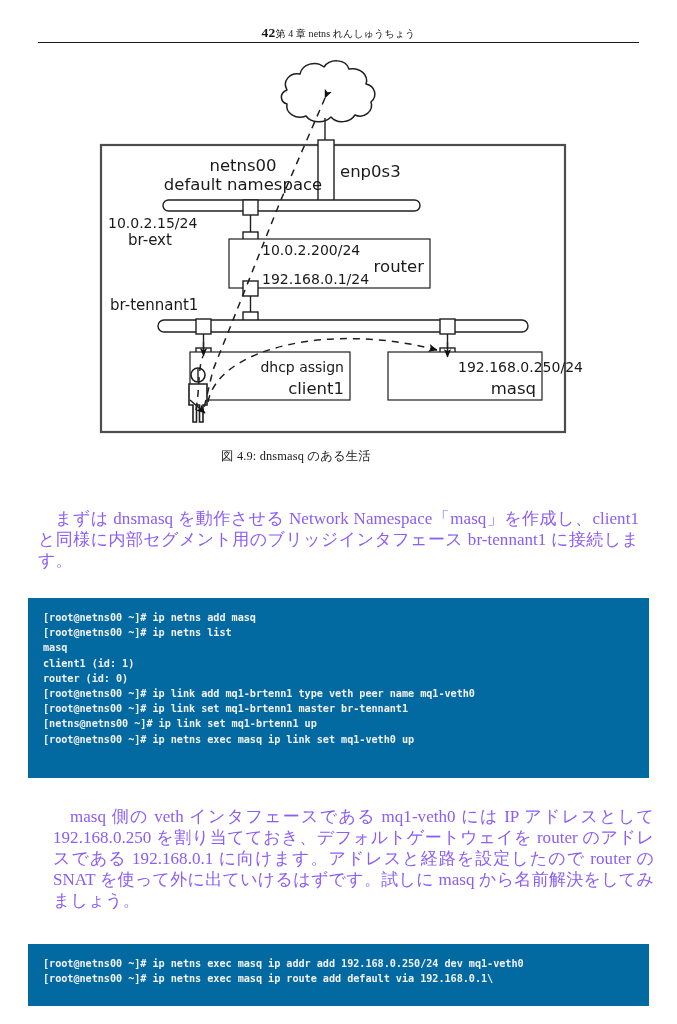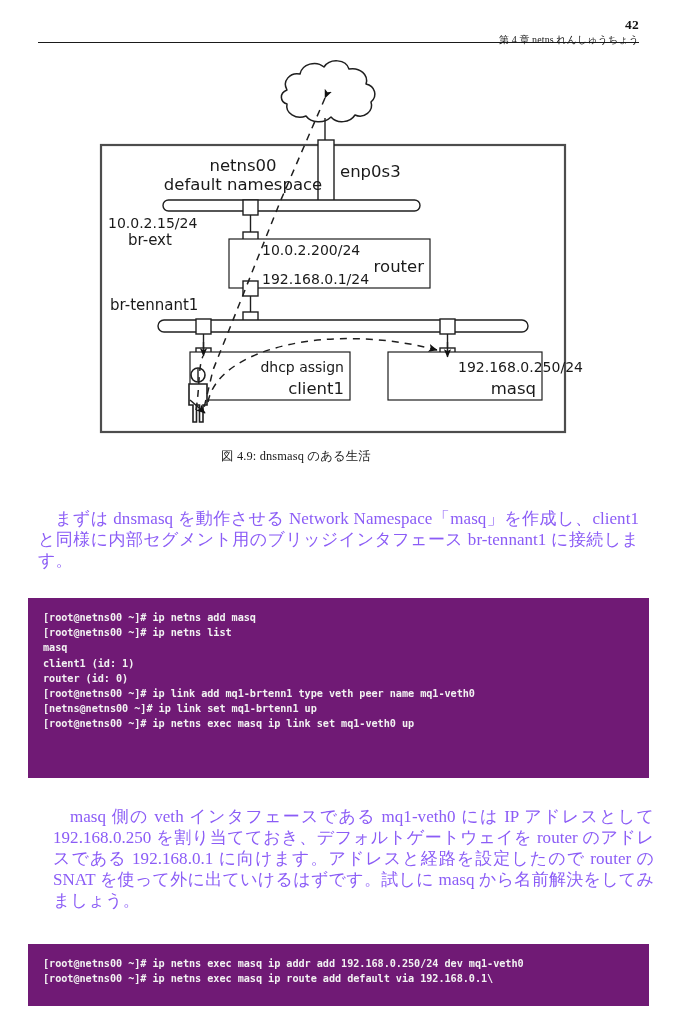--- a/index.html
+++ b/index.html
@@ -19,22 +19,21 @@
   
   #page-header {
     position: absolute;
     left: 38px;
     top: 18px;
     width: 601px;
     height: 24px;
     border-bottom: 1.4px solid #1a1a1a;
     display: flex;
     align-items: flex-end;
-    justify-content: flex-start;
-    flex-direction: column;
+    justify-content: center;
   }
   #page-header .folio {
     font-family: "Liberation Serif", serif;
     font-weight: bold;
     font-size: 13.5px;
     line-height: 1;
     padding-bottom: 3px;
     letter-spacing: 0.2px;
   }
   #page-header .chapter {
@@ -81,21 +80,21 @@
     letter-spacing: 0.05px;
   }
   #para-1 { top: 508px; }
   #para-2 { top: 806px; margin-left: 15px; }
 
   
   .terminal {
     position: absolute;
     left: 28px;
     width: 621px;
-    background: #701a75;
+    background: #0369a1;
     color: #f2f2f2;
     font-family: "DejaVu Sans Mono", "Liberation Mono", monospace;
     font-size: 10.2px;
     line-height: 15.2px;
     padding: 12px 0 12px 0;
     box-sizing: border-box;
   }
   .terminal .line {
     white-space: pre;
     padding-left: 15px;
@@ -215,20 +214,21 @@
 
 <div class="para" id="para-1">まずは dnsmasq を動作させる Network Namespace「masq」を作成し、client1 と同様に内部セグメント用のブリッジインタフェース br-tennant1 に接続します。</div>
 
 <div class="terminal" id="terminal-1">
   <div class="line">[root@netns00 ~]# ip netns add masq</div>
   <div class="line">[root@netns00 ~]# ip netns list</div>
   <div class="line">masq</div>
   <div class="line">client1 (id: 1)</div>
   <div class="line">router (id: 0)</div>
   <div class="line">[root@netns00 ~]# ip link add mq1-brtenn1 type veth peer name mq1-veth0</div>
+  <div class="line">[root@netns00 ~]# ip link set mq1-brtenn1 master br-tennant1</div>
   <div class="line">[netns@netns00 ~]# ip link set mq1-brtenn1 up</div>
   <div class="line">[root@netns00 ~]# ip netns exec masq ip link set mq1-veth0 up</div>
 </div>
 
 <div class="para" id="para-2">masq 側の veth インタフェースである mq1-veth0 には IP アドレスとして 192.168.0.250 を割り当てておき、デフォルトゲートウェイを router のアドレスである 192.168.0.1 に向けます。アドレスと経路を設定したので router の SNAT を使って外に出ていけるはずです。試しに masq から名前解決をしてみましょう。</div>
 
 <div class="terminal" id="terminal-2">
   <div class="line">[root@netns00 ~]# ip netns exec masq ip addr add 192.168.0.250/24 dev mq1-veth0</div>
   <div class="line">[root@netns00 ~]# ip netns exec masq ip route add default via 192.168.0.1\</div>
 </div>

